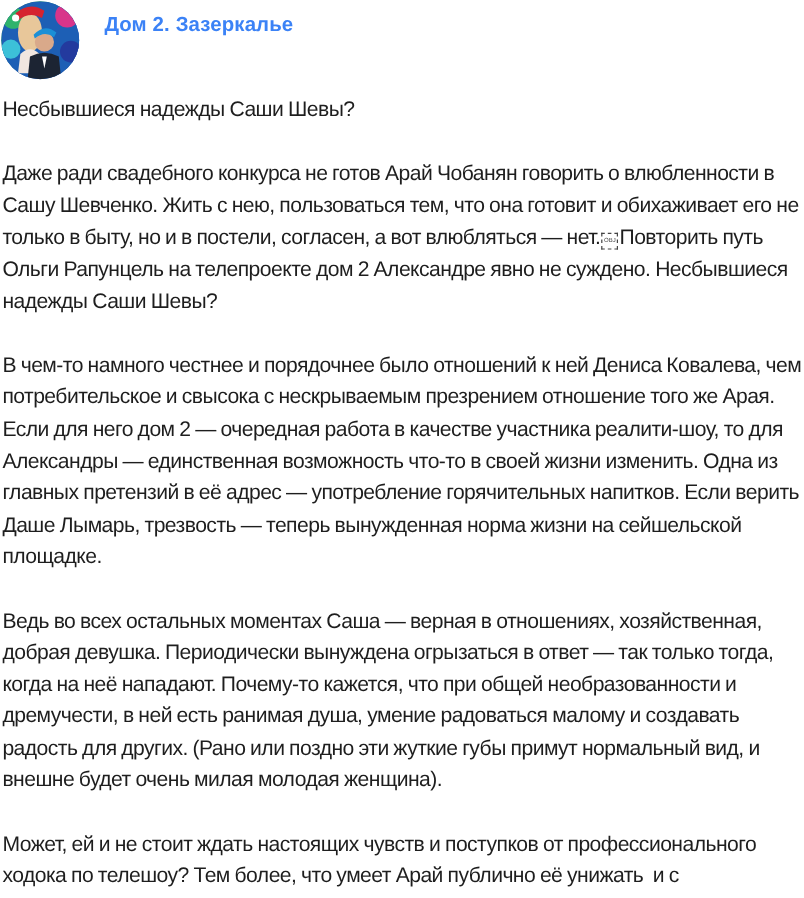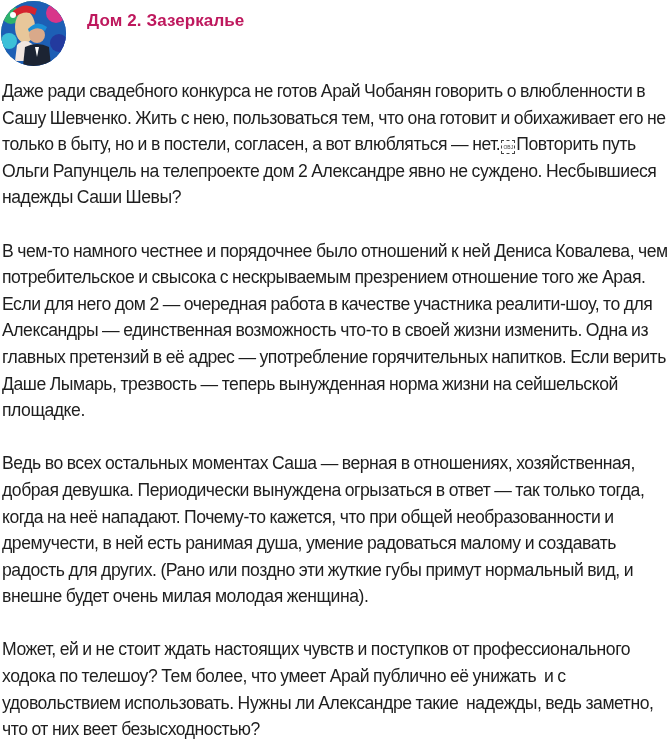--- a/index.html
+++ b/index.html
@@ -33,21 +33,21 @@
       background: radial-gradient(circle at 30% 30%, #e23b56 0%, #2a9d6a 35%, #1a4fb0 70%, #0b2a6a 100%);
       cursor: pointer;
     }
     .avatar svg { display: block; }
     .group-name {
       position: absolute;
       left: 87px;
       top: 11px;
       font-size: 17px;
       font-weight: bold;
-      color: #be185d;
+      color: #3b82f6;
       letter-spacing: 0.1px;
       cursor: pointer;
       text-decoration: none;
     }
     .post-body {
       position: absolute;
       left: 2px;
       top: 78px;
       width: 666px;
       font-size: 17.6px;
@@ -92,17 +92,18 @@
       <circle cx="36" cy="34" r="8" fill="#d9a98a"></circle>
       <path d="M27 28 Q36 18 46 26 L44 30 Q36 24 28 31 Z" fill="#1b8fd6"></path>
       <path d="M22 65 L24 46 Q36 40 48 46 L50 65 Z" fill="#1c2433"></path>
       <path d="M34 46 L36 56 L38 46 Z" fill="#ffffff"></path>
     </svg>
   </div>
   <a class="group-name">Дом 2. Зазеркалье</a>
 </div>
 
 <div class="post-body">
+  <p>Несбывшиеся надежды Саши Шевы?</p>
   <p><span>Даже ради свадебного конкурса не готов Арай Чобанян говорить о влюбленности в Сашу Шевченко. Жить с нею, пользоваться тем, что она готовит и обихаживает его не только в быту, но и в постели, согласен, а вот влюбляться — нет.</span><span class="objchar">OBJ</span><span>Повторить путь Ольги Рапунцель на телепроекте дом 2 Александре явно не суждено. Несбывшиеся надежды Саши Шевы?</span></p>
   <p>В чем-то намного честнее и порядочнее было отношений к ней Дениса Ковалева, чем потребительское и свысока с нескрываемым презрением отношение того же Арая. Если для него дом 2 — очередная работа в качестве участника реалити-шоу, то для Александры — единственная возможность что-то в своей жизни изменить. Одна из главных претензий в её адрес — употребление горячительных напитков. Если верить Даше Лымарь, трезвость — теперь вынужденная норма жизни на сейшельской площадке.</p>
   <p>Ведь во всех остальных моментах Саша — верная в отношениях, хозяйственная, добрая девушка. Периодически вынуждена огрызаться в ответ — так только тогда, когда на неё нападают. Почему-то кажется, что при общей необразованности и дремучести, в ней есть ранимая душа, умение радоваться малому и создавать радость для других. (Рано или поздно эти жуткие губы примут нормальный вид, и внешне будет очень милая молодая женщина).</p>
   <p>Может, ей и не стоит ждать настоящих чувств и поступков от профессионального ходока по телешоу? Тем более, что умеет Арай публично её унижать  и с удовольствием использовать. Нужны ли Александре такие  надежды, ведь заметно, что от них веет безысходностью?</p>
 </div>
 
 </body></html>

